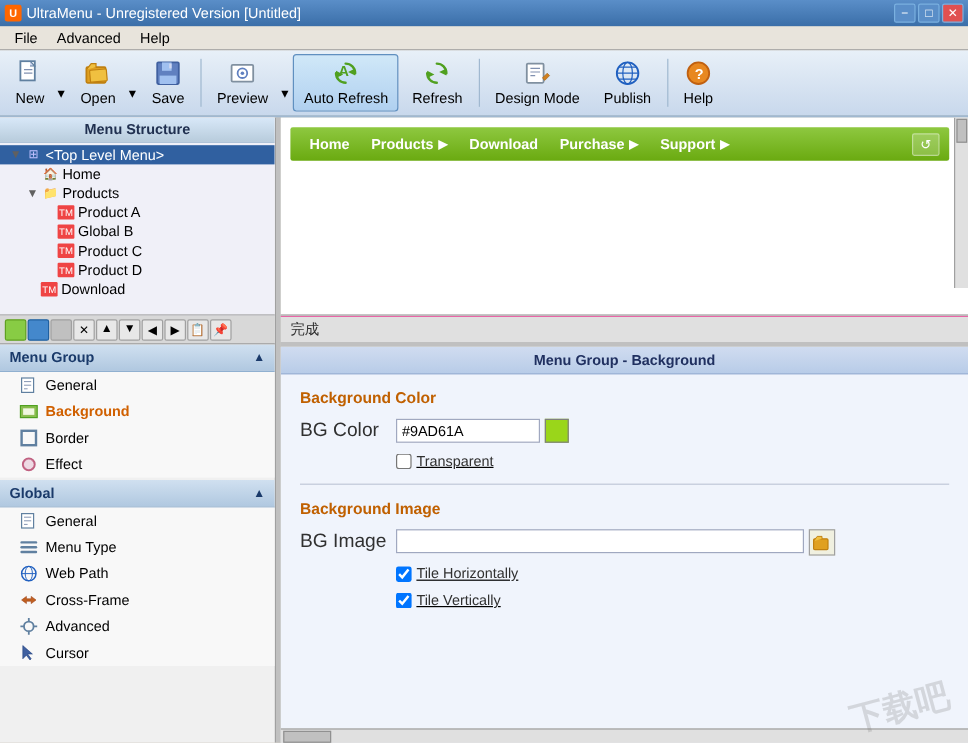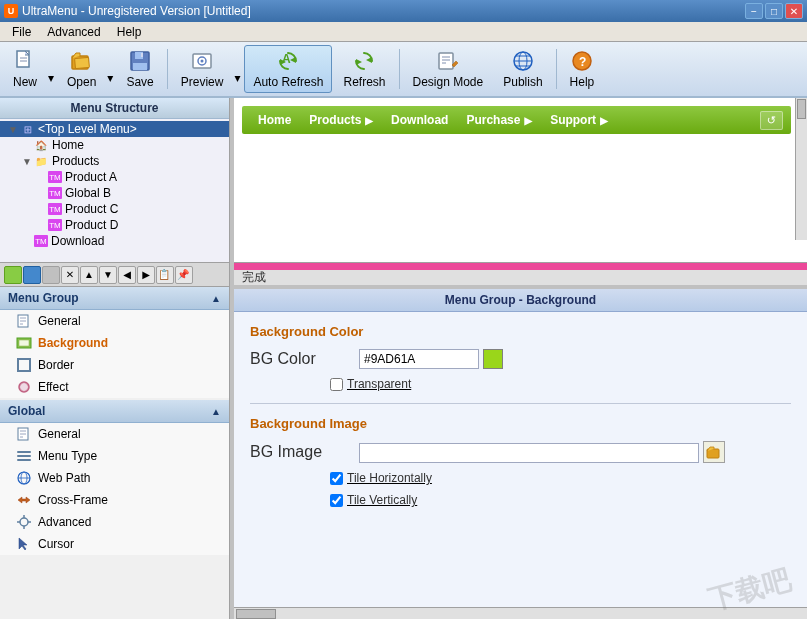--- a/index.html
+++ b/index.html
@@ -102,21 +102,21 @@
       border-bottom: 1px solid #a0b8d0;
     }
     .tree-content { padding: 2px 0; overflow: auto; height: calc(100% - 22px); }
     .tree-item { display: flex; align-items: center; padding: 1px 2px; cursor: pointer; white-space: nowrap; }
     .tree-item.selected { background: #3060a0; color: white; }
     .tree-indent { display: inline-block; }
     .tree-expander { width: 14px; height: 14px; display: inline-flex; align-items: center; justify-content: center; font-size: 10px; color: #606060; }
     .tree-node-icon { width: 16px; height: 14px; display: inline-flex; align-items: center; justify-content: center; font-size: 10px; margin-right: 2px; }
     .folder-icon { color: #e8a030; }
     .page-icon { color: #5080c0; }
-    .item-icon { background: #d946ef; width: 14px; height: 12px; display: inline-flex; align-items: center; justify-content: center; font-size: 8px; color: white; border-radius: 1px; }
+    .item-icon { background: #ef4444; width: 14px; height: 12px; display: inline-flex; align-items: center; justify-content: center; font-size: 8px; color: white; border-radius: 1px; }
 
     
     .tree-toolbar {
       height: 24px;
       background: #d8d8d8;
       border-bottom: 1px solid #a0a0a0;
       display: flex;
       align-items: center;
       padding: 0 4px;
       gap: 1px;
@@ -198,21 +198,21 @@
       padding: 2px 6px;
       border-radius: 2px;
       cursor: pointer;
       font-size: 11px;
     }
 
     
     .status-bar {
       height: 22px;
       background: #e0e0e0;
-      border-top: 7px solid #ec4899;
+      border-top: 1px solid #ec4899;
       display: flex;
       align-items: center;
       padding: 0 8px;
       font-size: 12px;
       color: #303030;
     }
 
     
     .props-panel {
       flex: 1;
@@ -246,23 +246,22 @@
       align-items: center;
       margin-bottom: 8px;
     }
     .props-label {
       width: 80px;
       font-size: 16px;
       color: #303030;
     }
     .props-value-group {
       display: flex;
-      align-items: flex-end;
+      align-items: flex-start;
       gap: 4px;
-      margin-left: 29px;
     }
     .props-input {
       border: 1px solid #a0a8c0;
       padding: 2px 4px;
       font-size: 12px;
       background: white;
       width: 120px;
       height: 20px;
     }
     .color-swatch {

